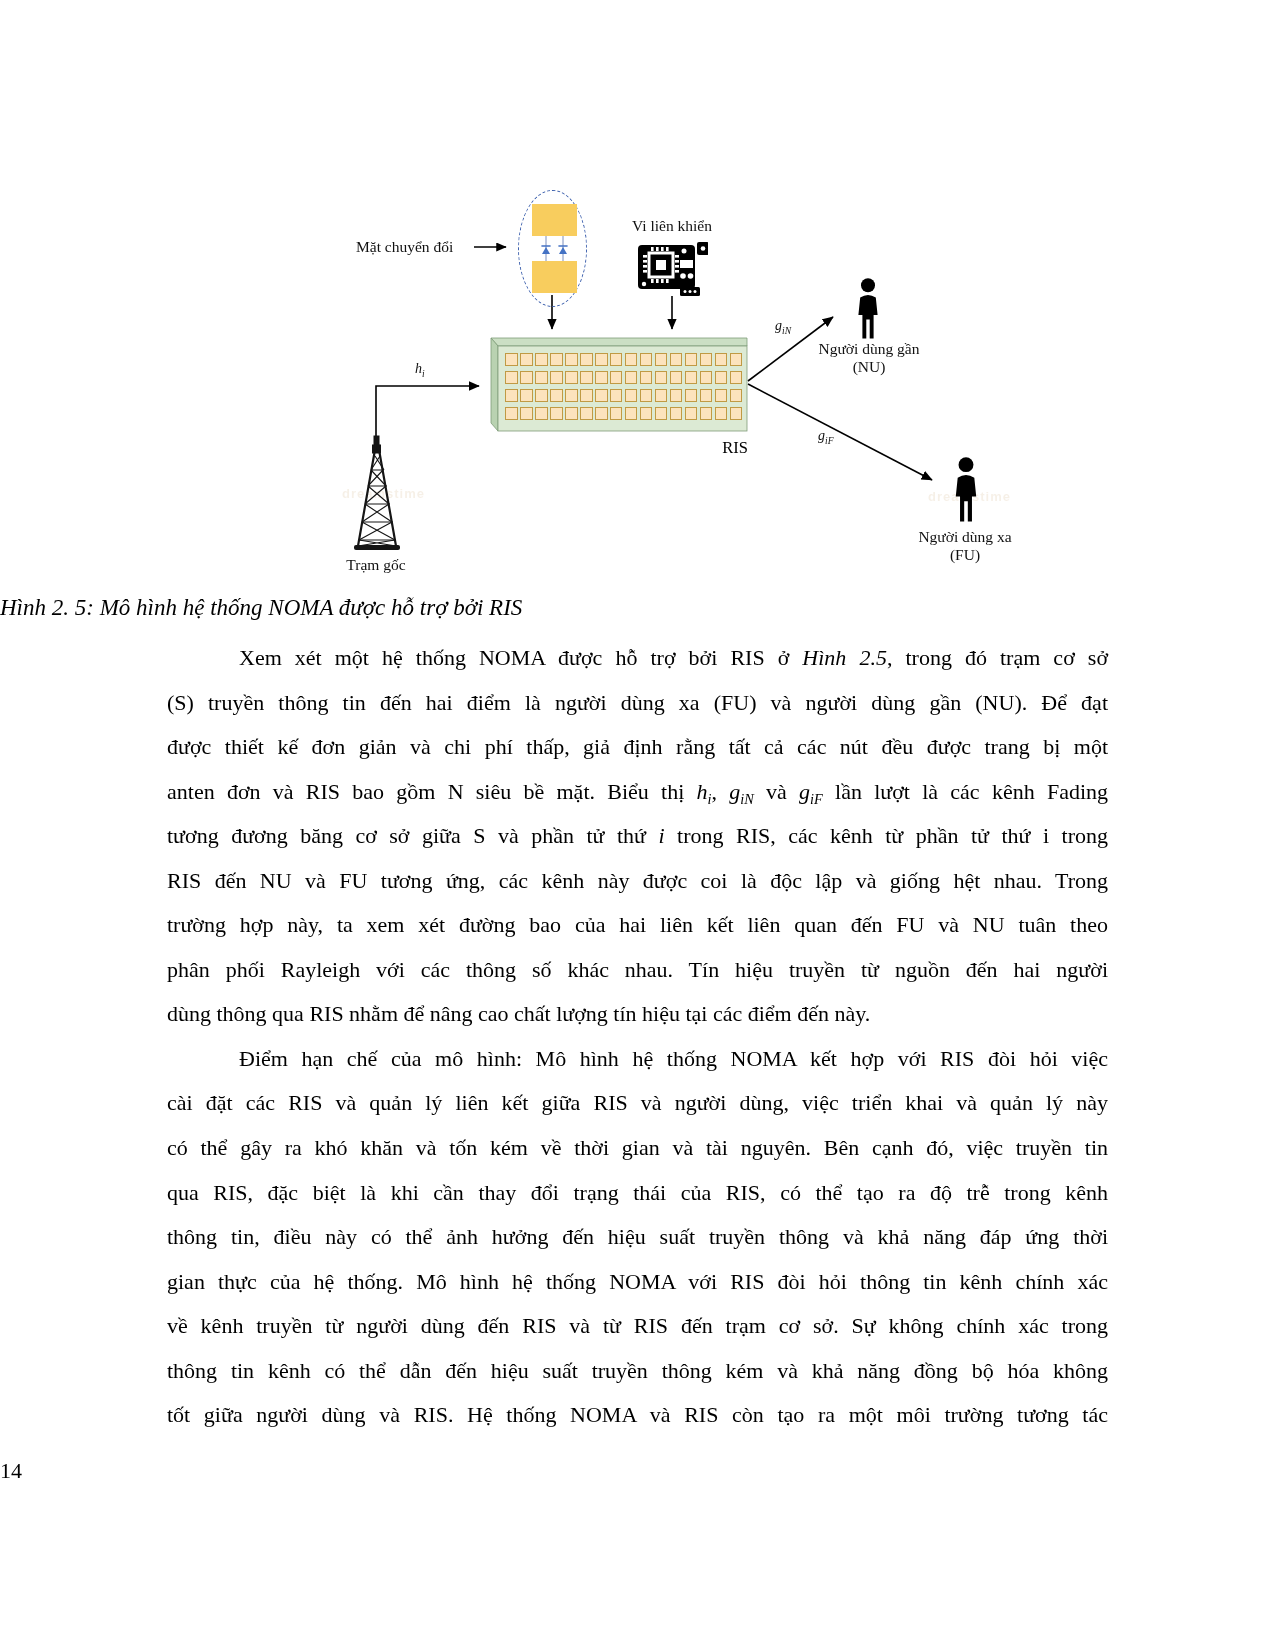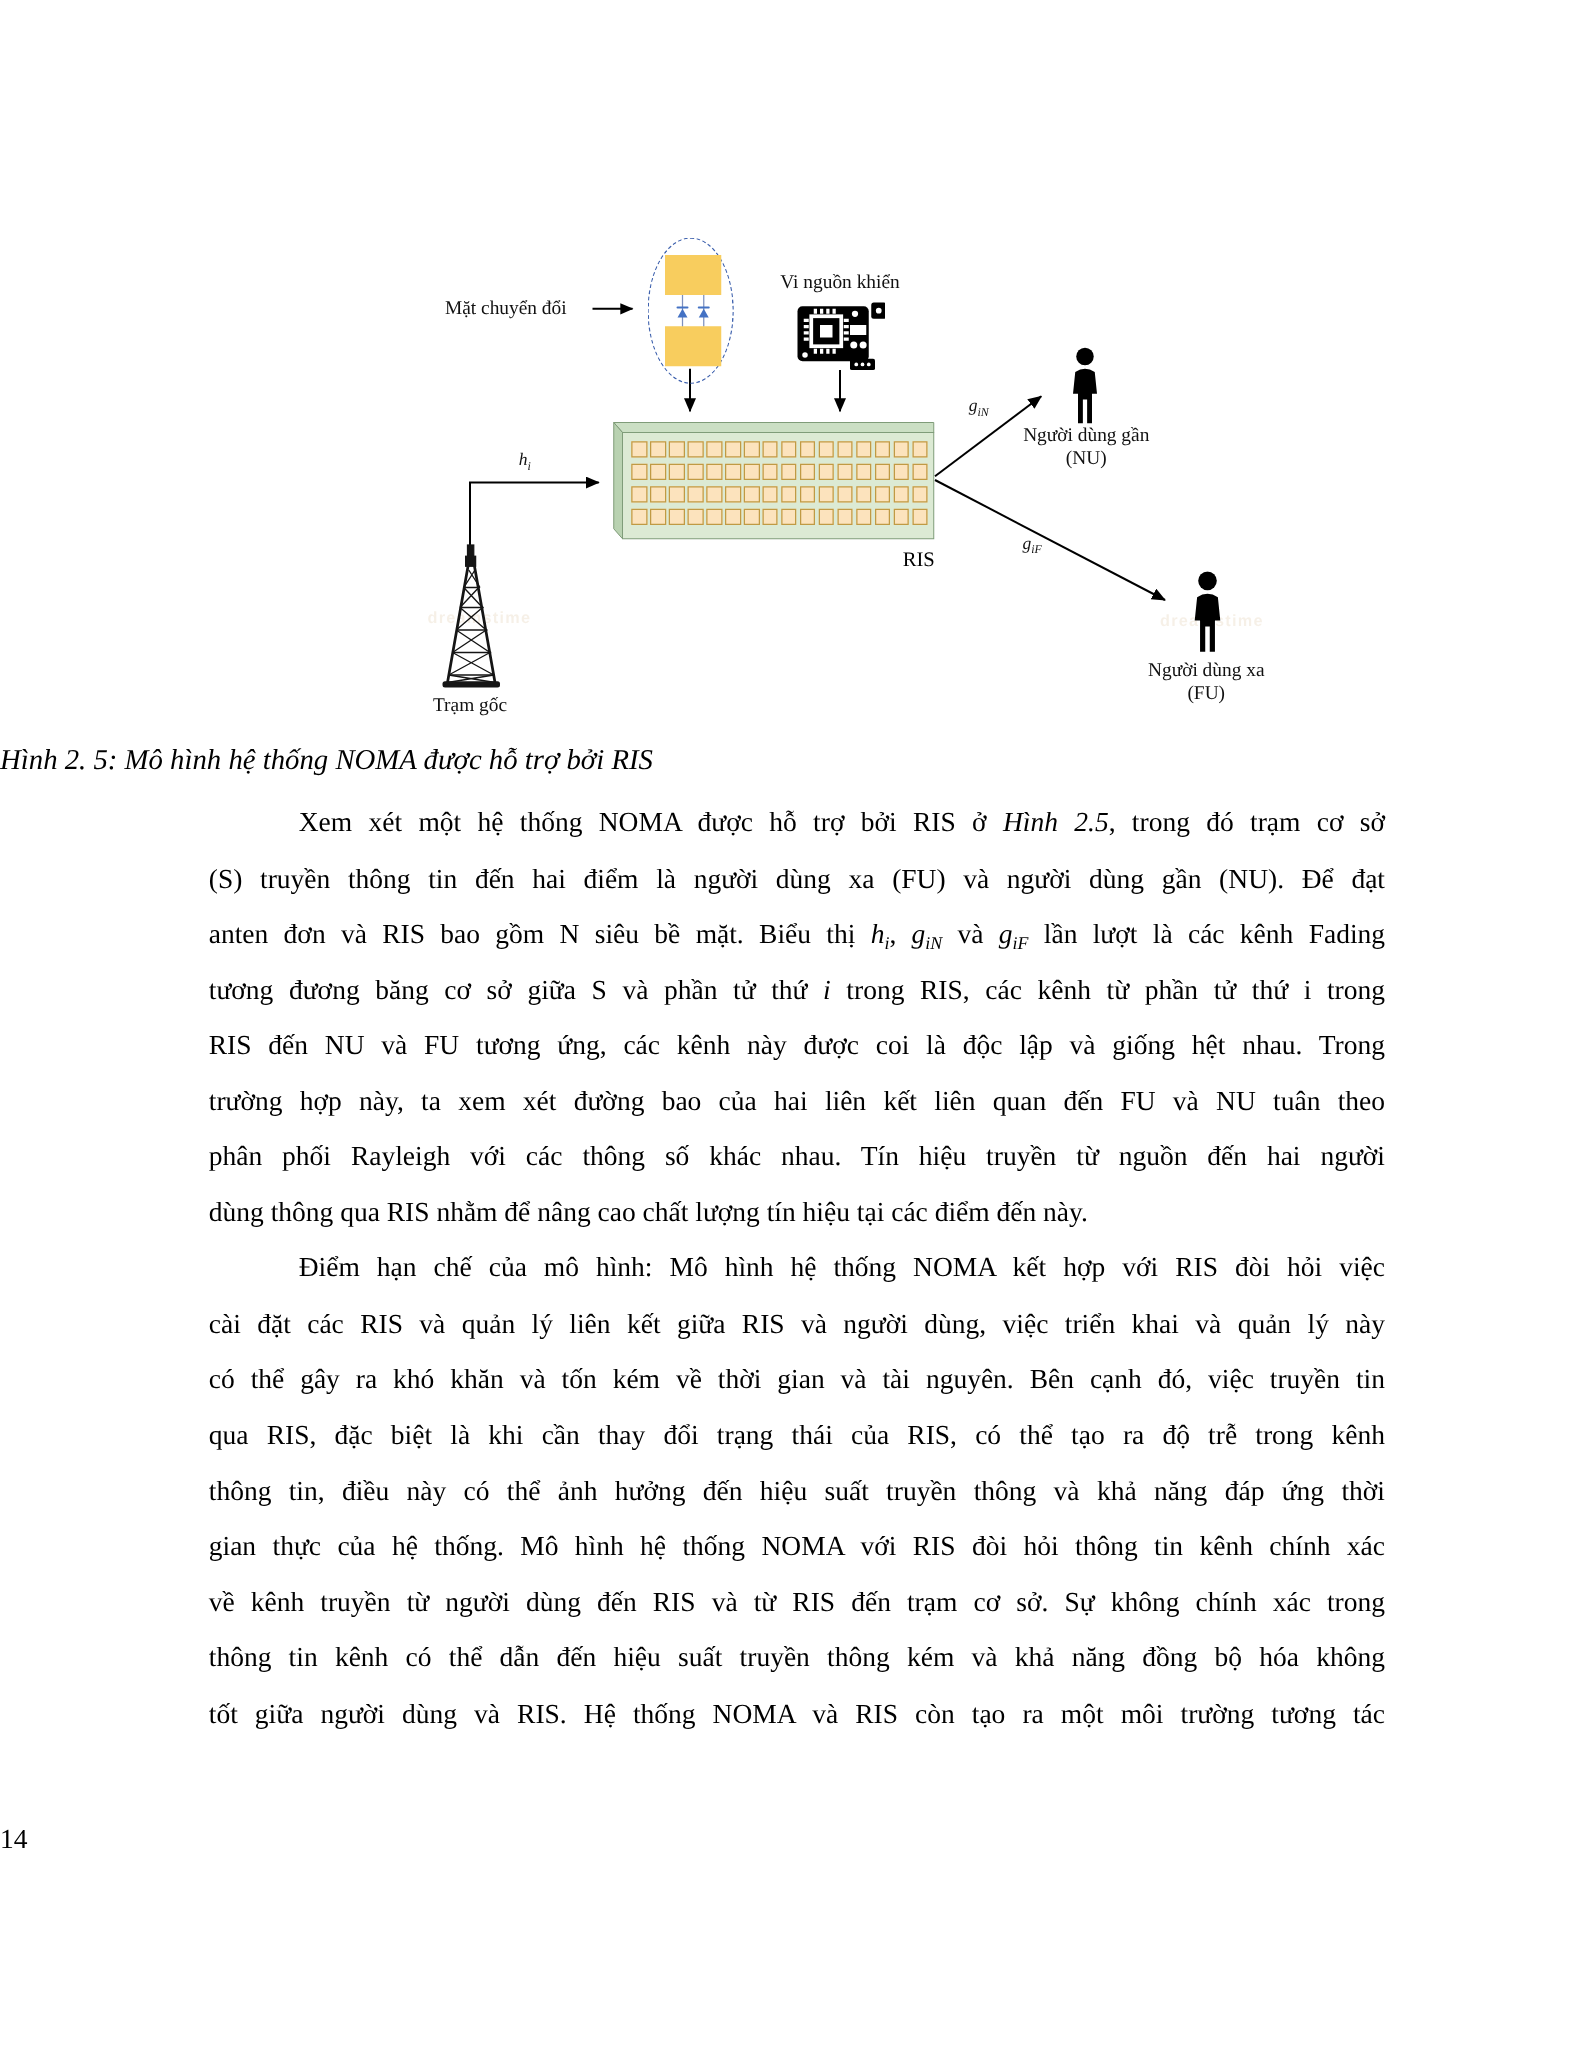--- a/index.html
+++ b/index.html
@@ -80,21 +80,21 @@
         <line x1="546" y1="236" x2="546" y2="261" stroke="#7d90be" stroke-width="1"></line>
         <line x1="563" y1="236" x2="563" y2="261" stroke="#7d90be" stroke-width="1"></line>
         <line x1="542" y1="246" x2="550" y2="246" stroke="var(--diode-blue)" stroke-width="1.6"></line>
         <line x1="559" y1="246" x2="567" y2="246" stroke="var(--diode-blue)" stroke-width="1.6"></line>
         <polygon points="542,254 550,254 546,247" fill="var(--diode-blue)"></polygon>
         <polygon points="559,254 567,254 563,247" fill="var(--diode-blue)"></polygon>
       </g>
     </svg>
 
     <div class="lab left" style="left:356px; top:238px; width:120px;">Mặt chuyển đổi</div>
-    <div class="lab" style="left:608px; top:217px; width:128px;">Vi nguồn khiển</div>
+    <div class="lab" style="left:608px; top:217px; width:128px;">Vi liên khiển</div>
     <div class="ris-name">RIS</div>
     <div class="lab" style="left:332px; top:556px; width:88px;">Trạm gốc</div>
     <div class="lab" style="left:808px; top:340px; width:122px;">Người dùng gần</div>
     <div class="lab" style="left:808px; top:358px; width:122px;">(NU)</div>
     <div class="lab" style="left:904px; top:528px; width:122px;">Người dùng xa</div>
     <div class="lab" style="left:904px; top:546px; width:122px;">(FU)</div>
 
     <div class="math" style="left:415px; top:361px;"><i>h</i><sub><i>i</i></sub></div>
     <div class="math" style="left:775px; top:318px;"><i>g</i><sub><i>iN</i></sub></div>
     <div class="math" style="left:818px; top:428px;"><i>g</i><sub><i>iF</i></sub></div>
@@ -240,20 +240,21 @@
         </g>
       </svg>
     </div>
   </div>
 
   <div class="caption">Hình 2. 5: Mô hình hệ thống NOMA được hỗ trợ bởi RIS</div>
 
   <div class="body-text">
       <div class="line j ind"><span>Xem xét một hệ thống NOMA được hỗ trợ bởi RIS ở </span><span class="it">Hình 2.5</span><span>, trong đó trạm cơ sở</span></div>
       <div class="line j"><span>(S) truyền thông tin đến hai điểm là người dùng xa (FU) và người dùng gần (NU). Để đạt</span></div>
+      <div class="line j"><span>được thiết kế đơn giản và chi phí thấp, giả định rằng tất cả các nút đều được trang bị một</span></div>
       <div class="line j"><span>anten đơn và RIS bao gồm N siêu bề mặt. Biểu thị </span><span class="it">h</span><sub class="it">i</sub><span>, </span><span class="it">g</span><sub class="it">iN</sub><span> và </span><span class="it">g</span><sub class="it">iF</sub><span> lần lượt là các kênh Fading</span></div>
       <div class="line j"><span>tương đương băng cơ sở giữa S và phần tử thứ </span><span class="it">i</span><span> trong RIS, các kênh từ phần tử thứ i trong</span></div>
       <div class="line j"><span>RIS đến NU và FU tương ứng, các kênh này được coi là độc lập và giống hệt nhau. Trong</span></div>
       <div class="line j"><span>trường hợp này, ta xem xét đường bao của hai liên kết liên quan đến FU và NU tuân theo</span></div>
       <div class="line j"><span>phân phối Rayleigh với các thông số khác nhau. Tín hiệu truyền từ nguồn đến hai người</span></div>
       <div class="line"><span>dùng thông qua RIS nhằm để nâng cao chất lượng tín hiệu tại các điểm đến này.</span></div>
       <div class="line j ind"><span>Điểm hạn chế của mô hình: Mô hình hệ thống NOMA kết hợp với RIS đòi hỏi việc</span></div>
       <div class="line j"><span>cài đặt các RIS và quản lý liên kết giữa RIS và người dùng, việc triển khai và quản lý này</span></div>
       <div class="line j"><span>có thể gây ra khó khăn và tốn kém về thời gian và tài nguyên. Bên cạnh đó, việc truyền tin</span></div>
       <div class="line j"><span>qua RIS, đặc biệt là khi cần thay đổi trạng thái của RIS, có thể tạo ra độ trễ trong kênh</span></div>

